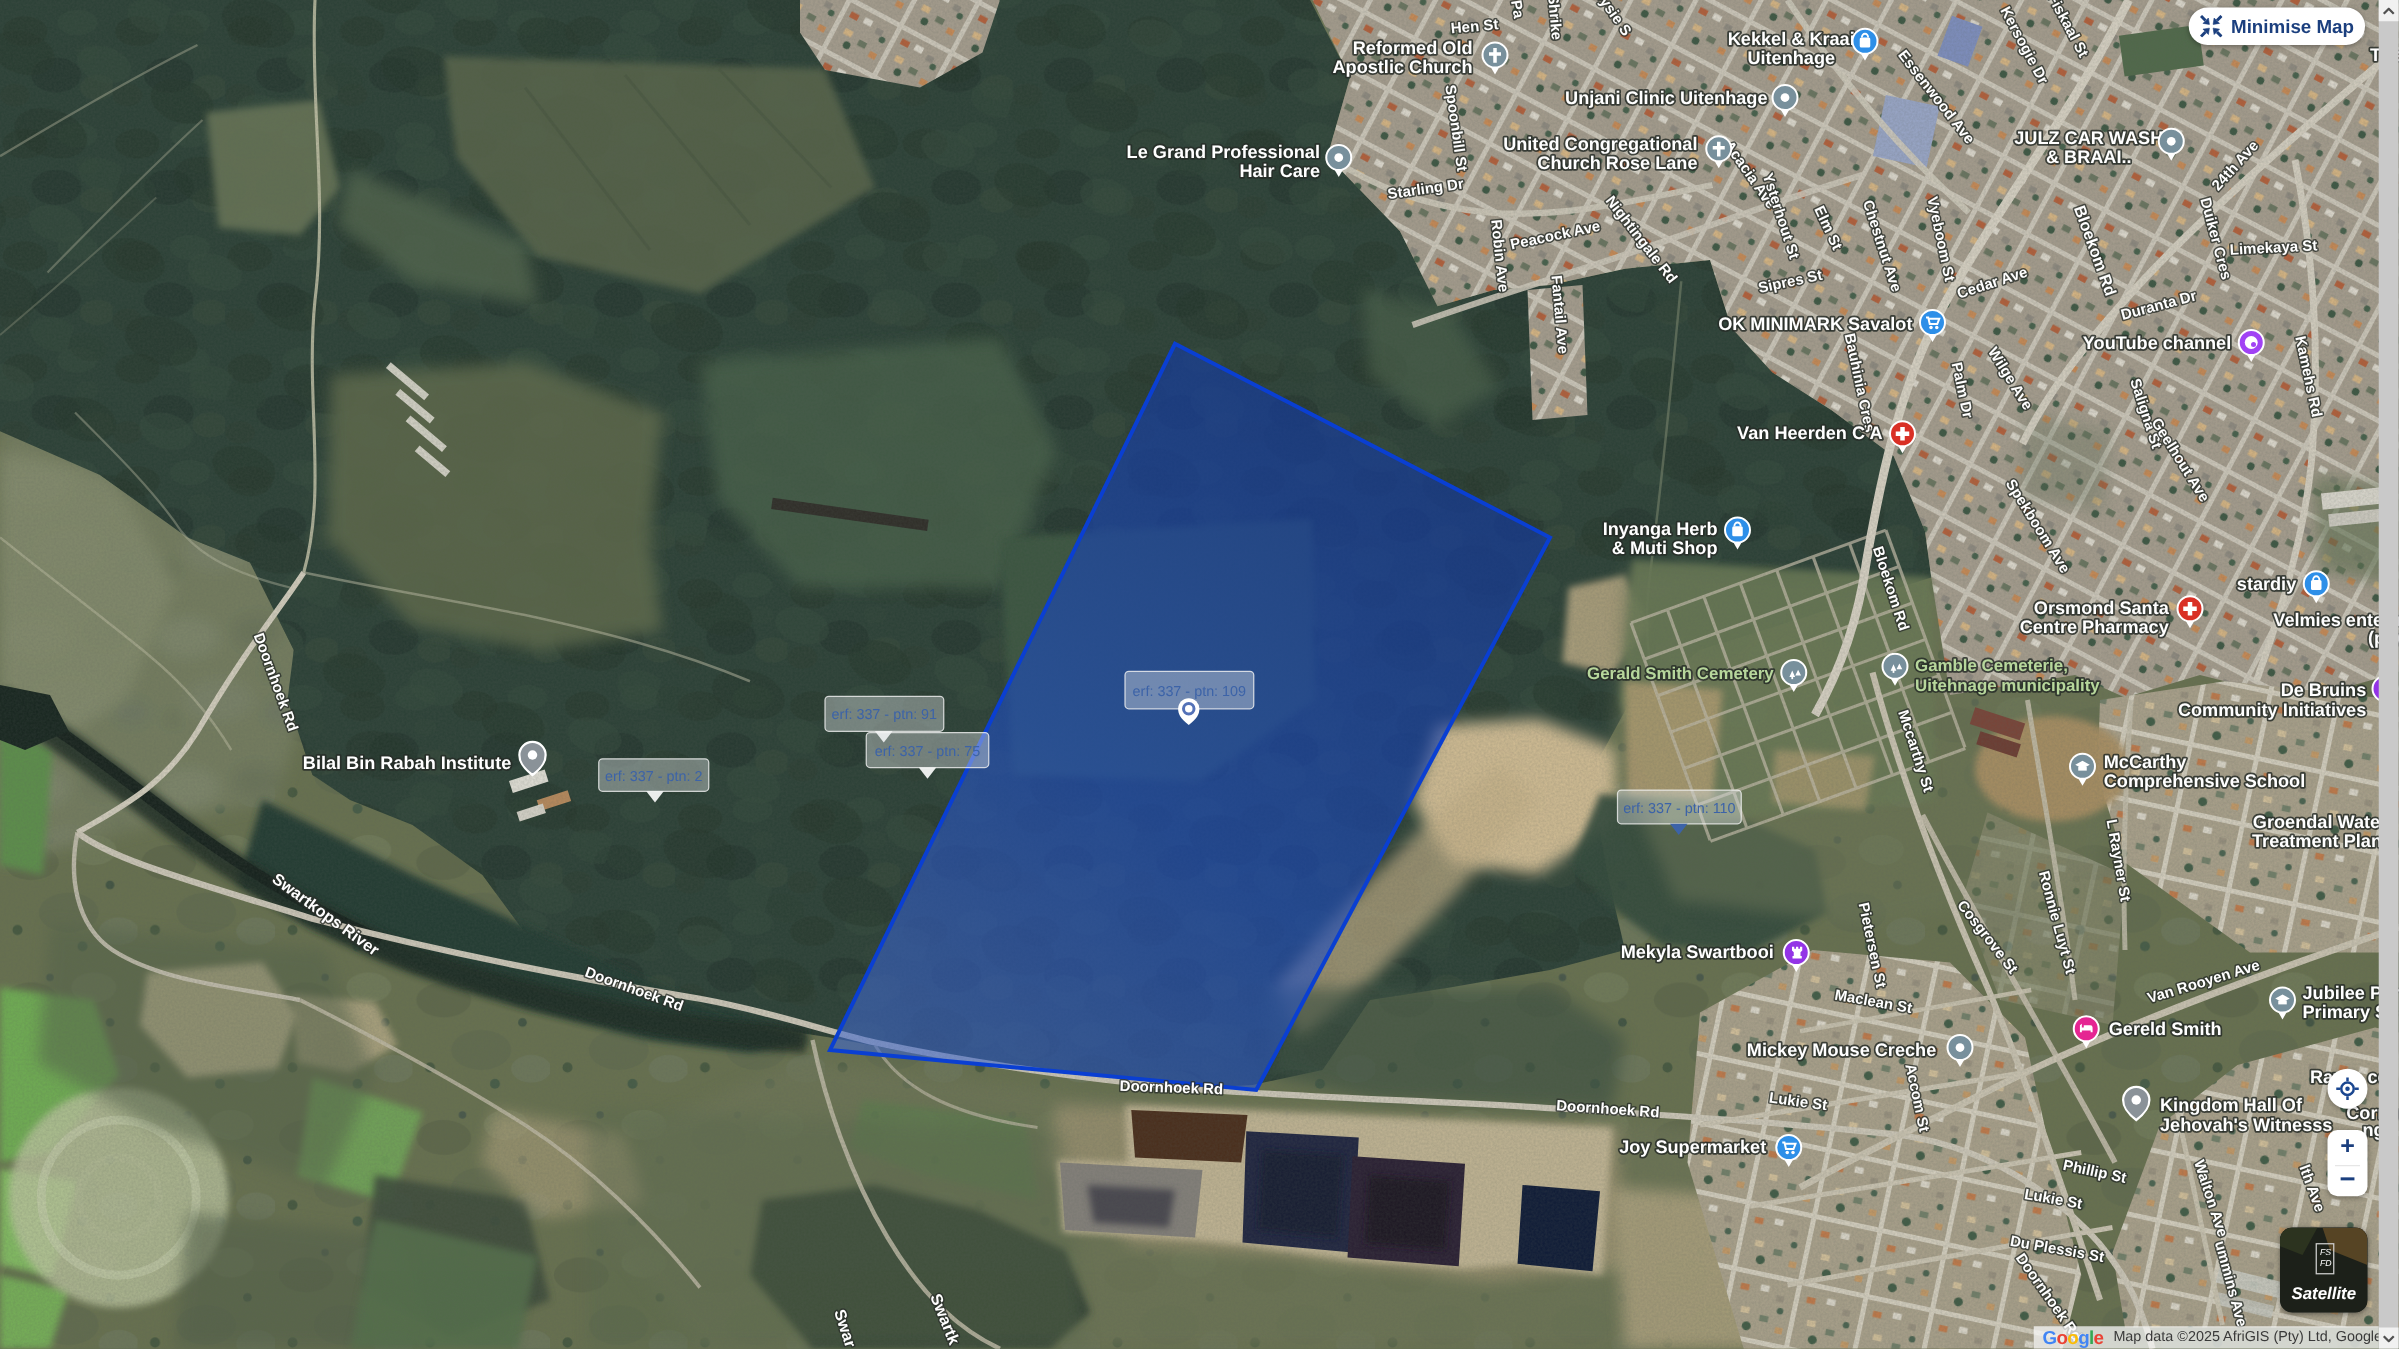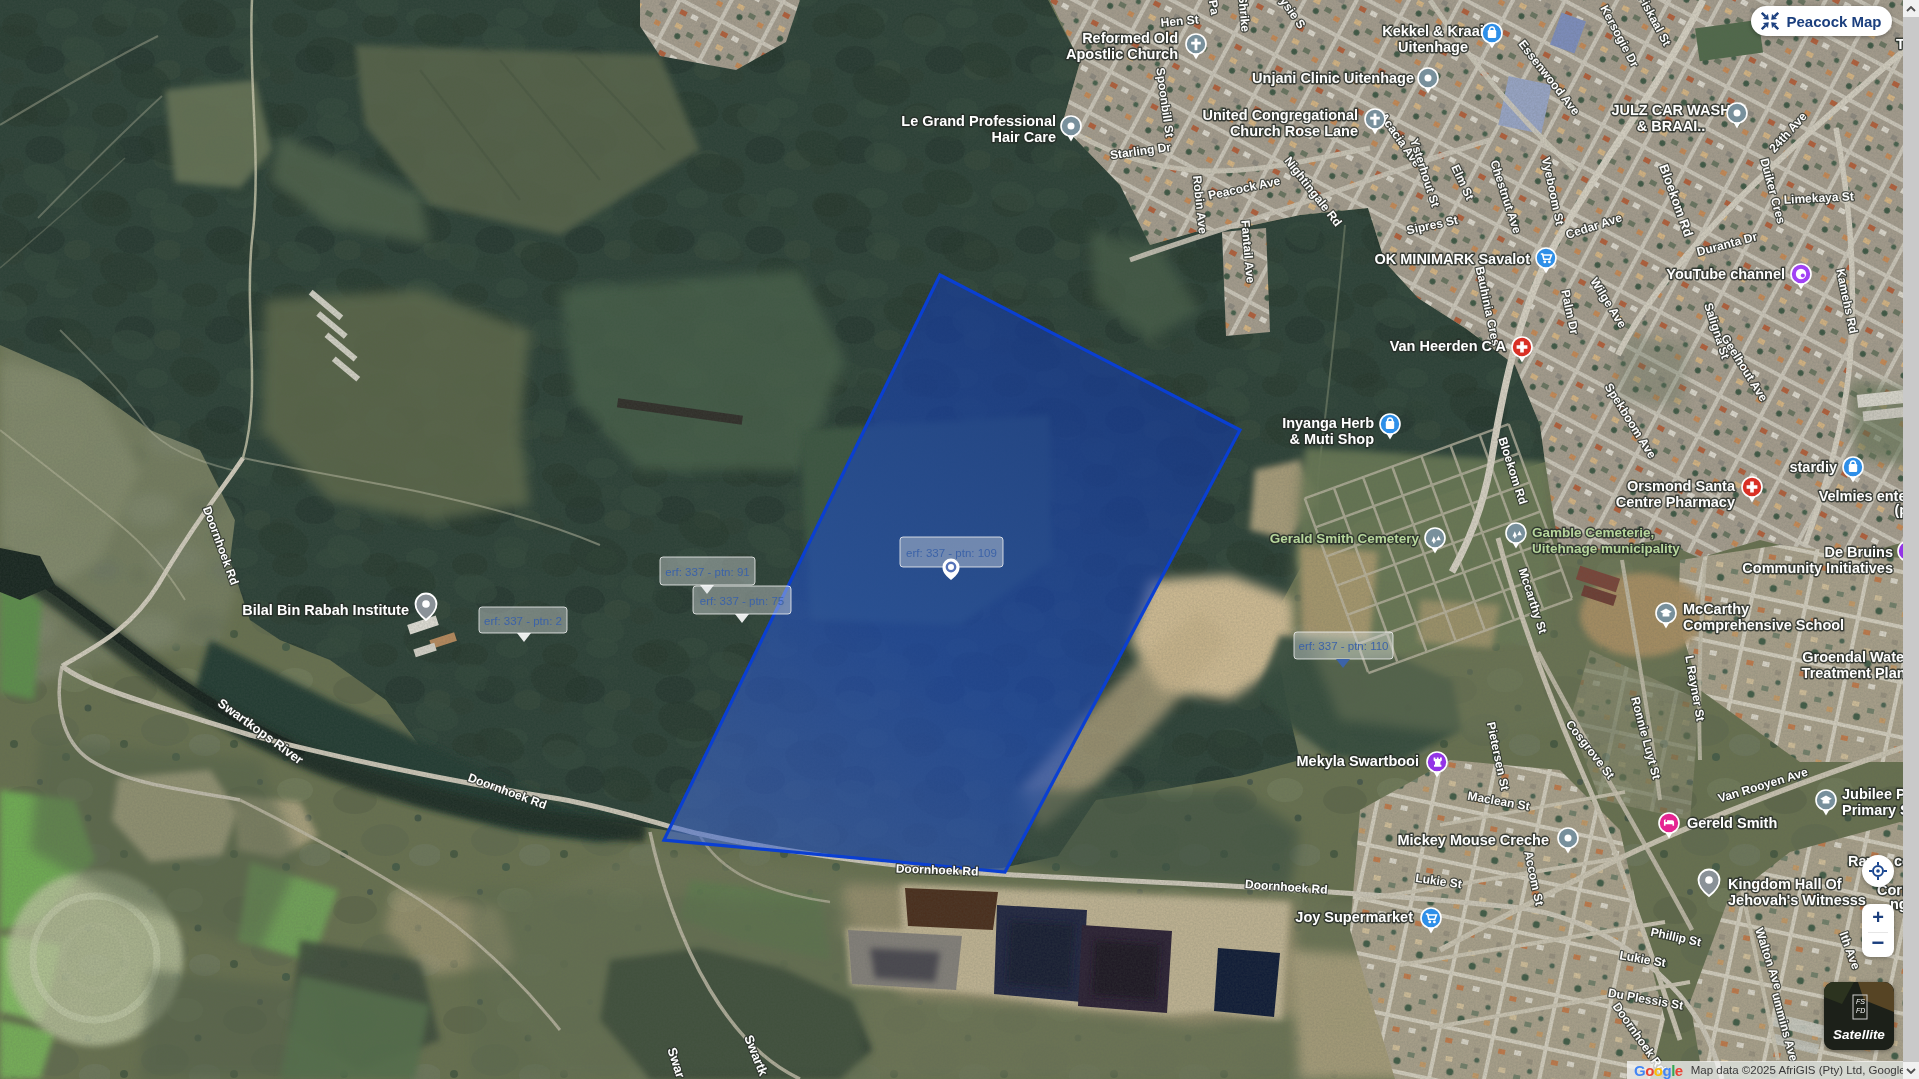--- a/index.html
+++ b/index.html
@@ -711,21 +711,21 @@
             <line x1="8.2" y1="8.2" x2="4.6" y2="4.6"></line>
           </g>
           <g stroke-width="0.5">
             <path d="M-1.5,-1.5 L-6.6,-2.3 L-2.3,-6.6 Z"></path>
             <path d="M1.5,-1.5 L2.3,-6.6 L6.6,-2.3 Z"></path>
             <path d="M-1.5,1.5 L-2.3,6.6 L-6.6,2.3 Z"></path>
             <path d="M1.5,1.5 L6.6,2.3 L2.3,6.6 Z"></path>
           </g>
         </g>
       </svg>
-<span style="font-size:15px;font-weight:bold;color:#1b3f7e;">Peacock Map</span>
+<span style="font-size:15px;font-weight:bold;color:#1b3f7e;">Minimise Map</span>
     </div>
 
 <div style="position:absolute;left:1862px;top:855px;width:32px;height:32px;background:#fff;border-radius:50%;box-shadow:0 1px 4px rgba(0,0,0,.3);display:flex;align-items:center;justify-content:center;">
 <svg width="20" height="20" viewBox="-10 -10 20 20">
         <circle r="5" fill="none" stroke="#1b4790" stroke-width="2"></circle>
         <circle r="1.8" fill="#1b4790"></circle>
         <g stroke="#1b4790" stroke-width="2">
           <line x1="0" y1="-9" x2="0" y2="-6"></line>
           <line x1="0" y1="6" x2="0" y2="9"></line>
           <line x1="-9" y1="0" x2="-6" y2="0"></line>

